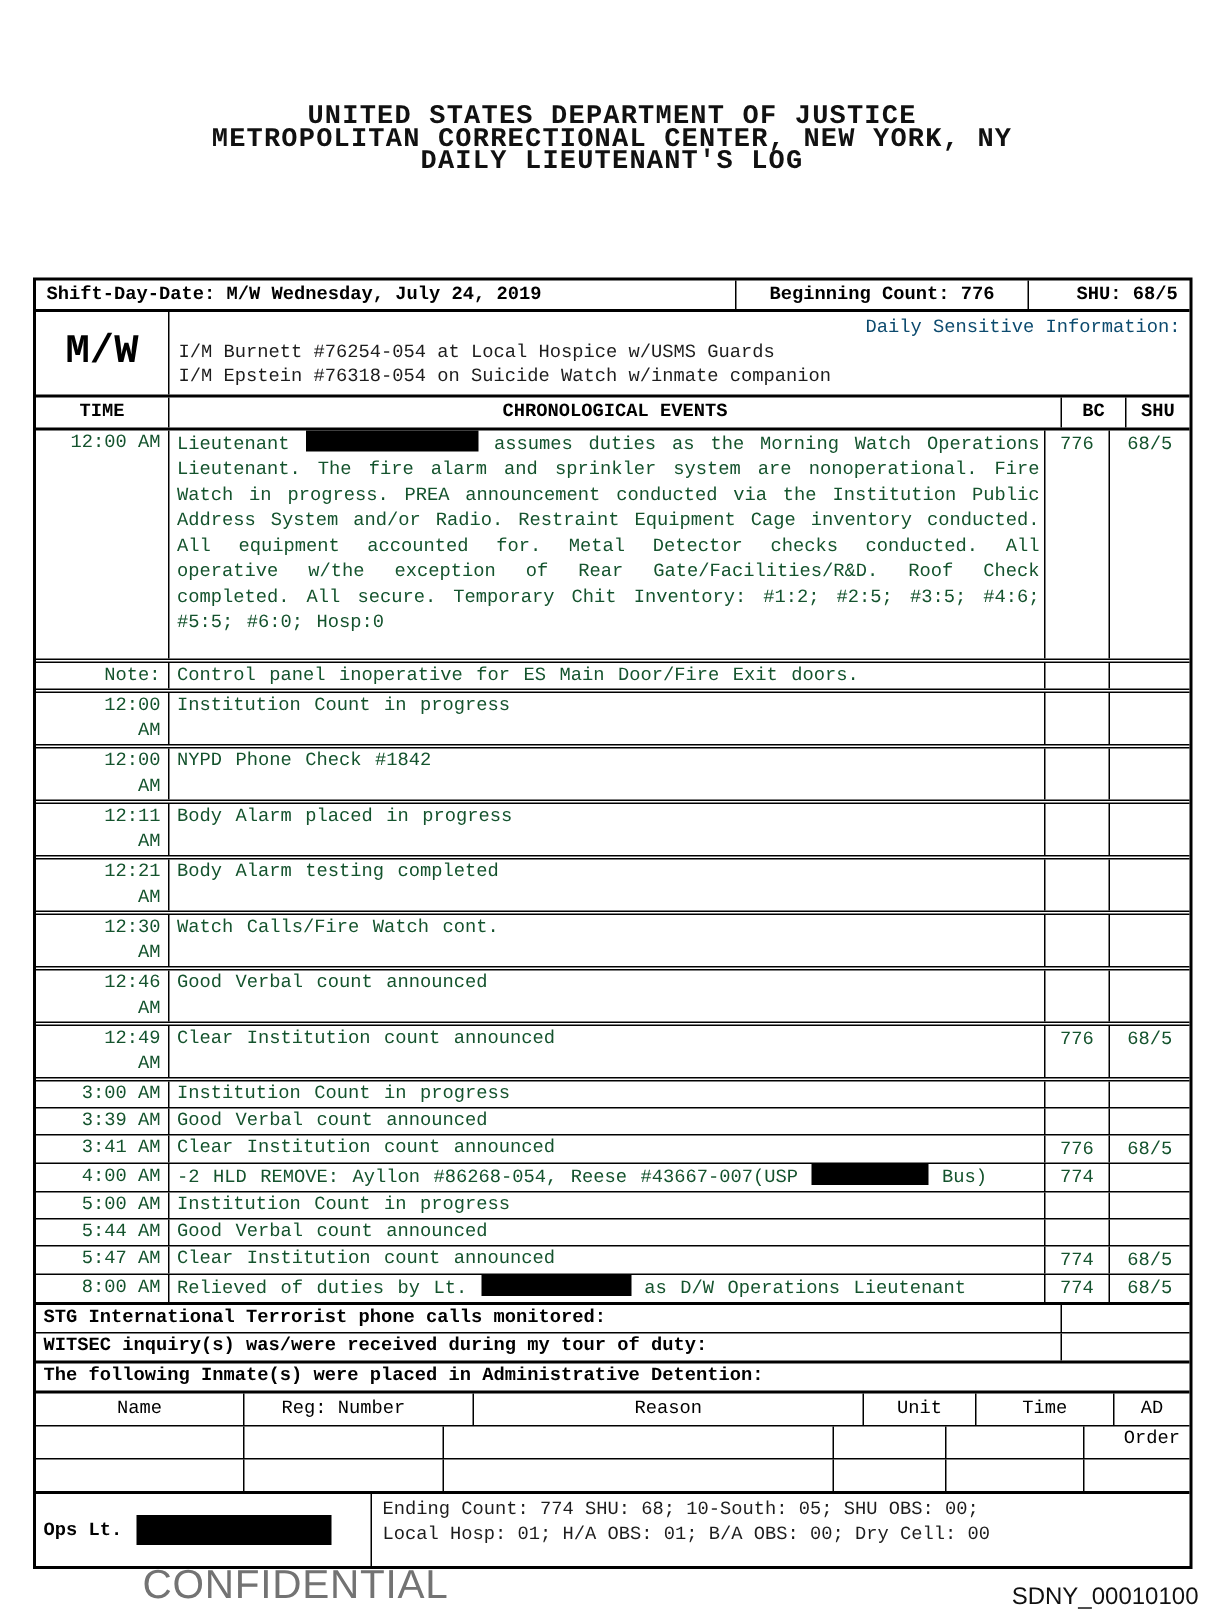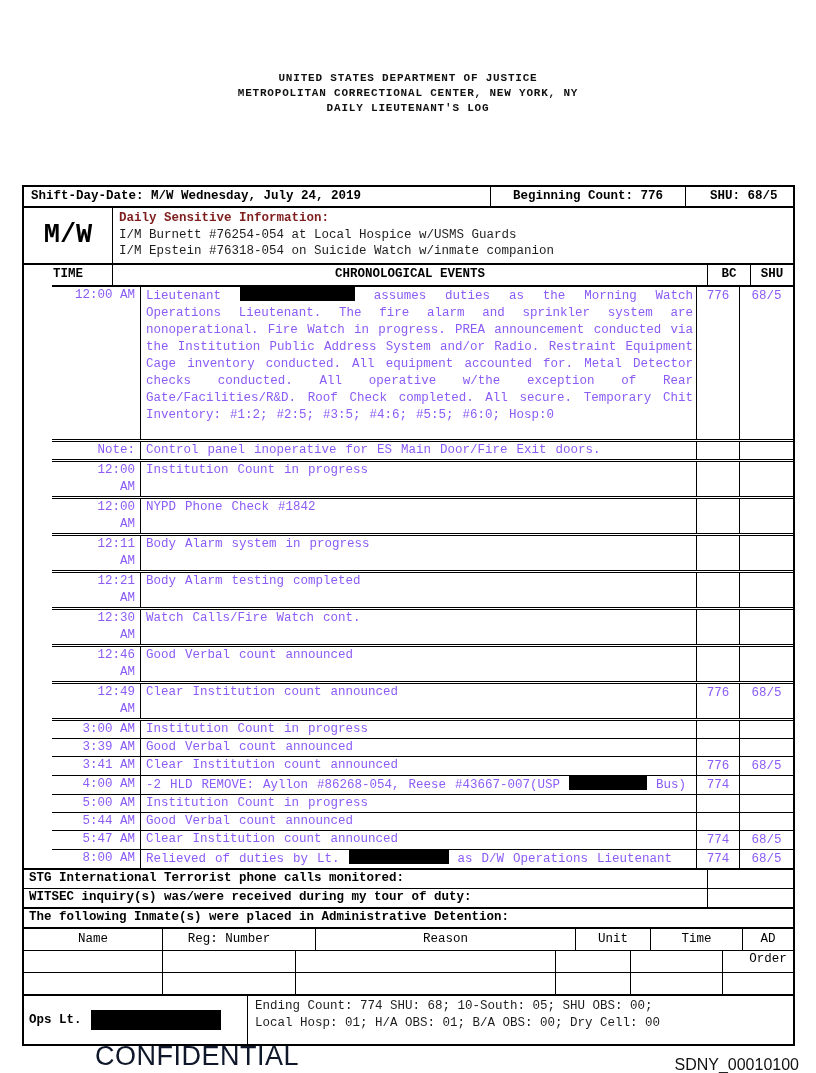--- a/index.html
+++ b/index.html
@@ -1,48 +1,48 @@
 <!DOCTYPE html>
 <html><head>
 <meta charset="utf-8">
 <style>
   html,body{margin:0;padding:0;background:#fff;}
   .page{position:relative;width:816px;height:1073px;background:#fff;overflow:hidden;
         font-family:"Liberation Mono","DejaVu Sans Mono",monospace;color:#000;}
   
   .doc-header{position:absolute;top:71px;left:0;width:100%;text-align:center;
-              font-weight:bold;font-size:11px;line-height:15px;letter-spacing:.8px;color:#111;}
+              font-weight:bold;font-size:18px;line-height:15px;letter-spacing:.8px;color:#111;}
   
   .form{position:absolute;top:185px;left:22px;width:773px;box-sizing:border-box;
         border:2px solid #000;font-size:12.5px;}
   .row{display:flex;align-items:stretch;border-top:1px solid #000;}
   .form > .row:first-child, .form > div:first-child{border-top:none;}
   .row.thick{border-top-width:2px;}
   .row.dbl{border-top:3px double #000;}
   .cell{box-sizing:border-box;}
   .cell + .cell{border-left:1px solid #000;}
   .b{font-weight:bold;}
   
   .top-row{height:19px;font-weight:bold;line-height:18px;}
   .top-row .c1{width:466px;padding-left:7px;}
   .top-row .c2{width:195px;text-align:center;}
-  .top-row .c3{flex:1;text-align:left;padding-left:24px;}
+  .top-row .c3{flex:1;text-align:center;padding-left:24px;}
   
   .sens-row .mw{width:88px;display:flex;align-items:center;justify-content:center;
                 font-size:27px;font-weight:bold;}
   .sens-row .sens{flex:1;padding:2px 6px 3px 6px;line-height:16.5px;color:#1d1d1d;}
-  .sens-title{font-weight:bold;color:#7f1d1d;}
+  .sens-title{font-weight:normal;color:#0c4a6e;text-align:right;}
   
   .col-head{height:20px;font-weight:bold;line-height:19px;text-align:center;}
   .col-head .h-time{width:88px;}
   .col-head .h-event{flex:1;}
   .col-head .h-bc{width:43px;}
   .col-head .h-shu{width:43px;}
   
-  .log-row{line-height:17px;color:#8b5cf6;margin-left:28px;}
+  .log-row{line-height:17px;color:#14532d;}
   .c-time{width:88px;text-align:right;padding-right:5px;white-space:pre-line;}
   .c-event{flex:1;padding:0 3px 0 5px;word-spacing:1.5px;}
   .c-event.justify{text-align:justify;}
   .c-bc{width:43px;text-align:center;padding-top:1px;}
   .c-shu{width:54px;text-align:center;padding-top:1px;}
   .redact{display:inline-block;background:#000;height:14px;vertical-align:-2px;}
   
   .stmt{line-height:17px;min-height:18px;font-weight:bold;}
   .stmt .stmt-text{flex:1;padding-left:5px;}
   .stmt .stmt-right{width:86px;}
@@ -120,21 +120,21 @@
         <div class="row log-row dbl">
           <div class="cell c-time">12:00
 AM</div>
           <div class="cell c-event">NYPD Phone Check #1842</div>
           <div class="cell c-bc"></div>
           <div class="cell c-shu"></div>
         </div>
         <div class="row log-row dbl">
           <div class="cell c-time">12:11
 AM</div>
-          <div class="cell c-event">Body Alarm system in progress</div>
+          <div class="cell c-event">Body Alarm placed in progress</div>
           <div class="cell c-bc"></div>
           <div class="cell c-shu"></div>
         </div>
         <div class="row log-row dbl">
           <div class="cell c-time">12:21
 AM</div>
           <div class="cell c-event">Body Alarm testing completed</div>
           <div class="cell c-bc"></div>
           <div class="cell c-shu"></div>
         </div>
@@ -254,16 +254,16 @@
         <span class="redact"></span>
       </div>
       <div class="cell ending">
         <div>Ending Count: 774 SHU: 68; 10-South: 05; SHU OBS: 00;</div>
         <div>Local Hosp: 01; H/A OBS: 01; B/A OBS: 00; Dry Cell: 00</div>
       </div>
     </div>
 
   </div>
 
-  <div class="watermark" style="color: #0f172a;">CONFIDENTIAL</div>
+  <div class="watermark" style="color: #737373;">CONFIDENTIAL</div>
   <div class="bates">SDNY_00010100</div>
 
 </div>
 
 </body></html>

